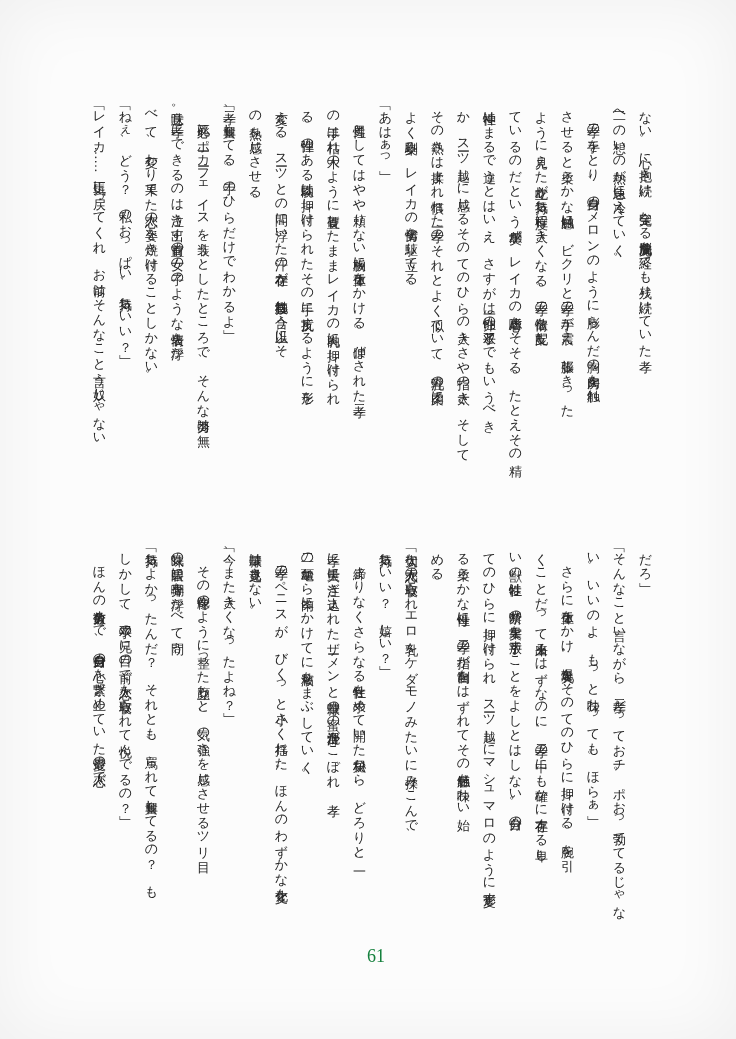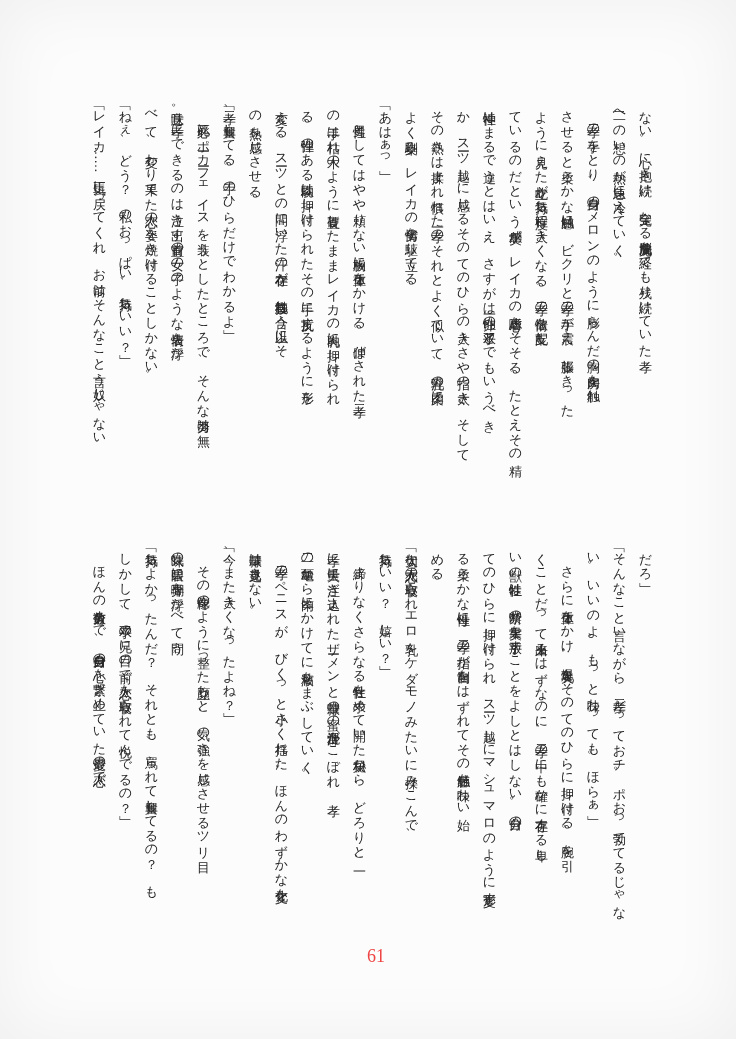--- a/index.html
+++ b/index.html
@@ -16,21 +16,21 @@
     position:absolute;right:78px;width:572px;height:398px;
     writing-mode:vertical-rl;text-orientation:mixed;
     font-size:13px;line-height:26px;letter-spacing:0;
     color:#262626;overflow:visible;
   }
   .tblock .col{line-height:26px;white-space:nowrap;}
   .tblock.upper{top:102px;}
   .tblock.lower{top:544px;}
   .pagenum{
     position:absolute;top:946px;left:354px;width:44px;
-    text-align:center;font-size:18px;color:#ef4444;
+    text-align:center;font-size:18px;color:#15803d;
   }
 </style>
 </head>
 <body style="background: rgb(252, 252, 252);">
 
 <div class="page">
   <div class="tblock upper" style="color: rgb(38, 38, 38);">
       <div class="col">ない。心に抱き続け、完全なる洗脳完成を経ても残り続けていた孝</div>
       <div class="col">二への想いの熱が急速に冷えていく。</div>
       <div class="col">　孝二の手をとり、自身のメロンのように膨らんだ胸の肉房を触れ</div>

